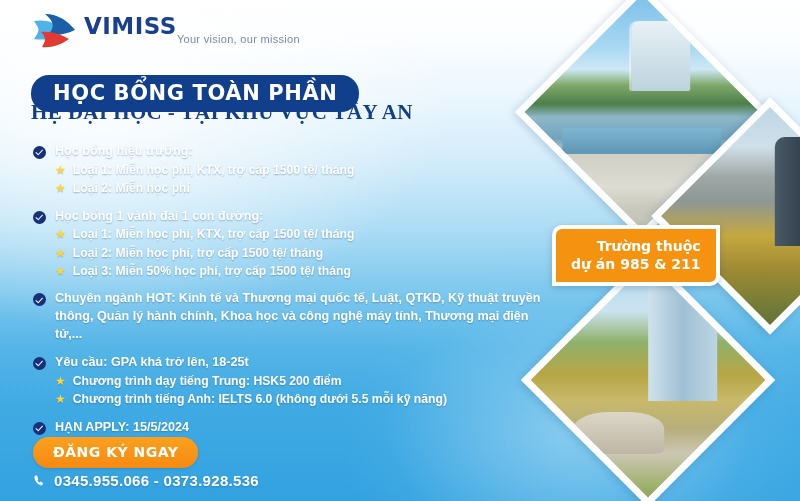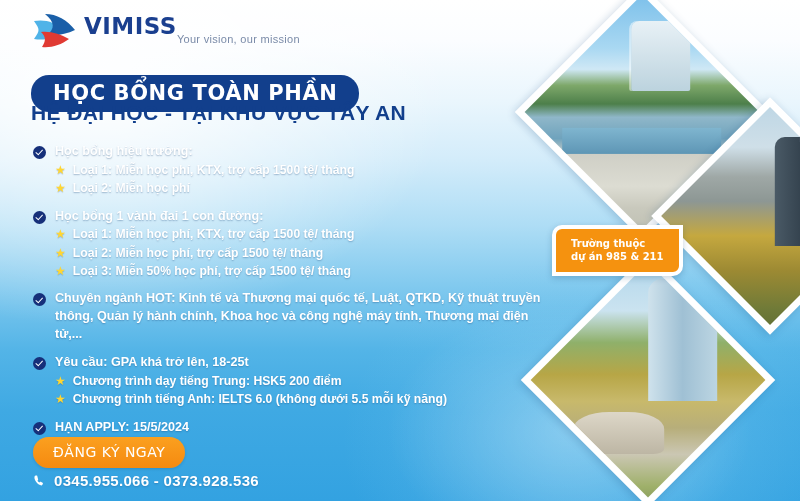--- a/index.html
+++ b/index.html
@@ -74,21 +74,21 @@
     line-height:1.05;
     font-family:"DejaVu Sans", sans-serif;
     white-space:nowrap;
   }
   .subheadline{
     position:absolute; left:31px; top:101px;
     color:#123f8c;
     font-size:21px; font-weight:bold;
     letter-spacing:.4px;
     line-height:1.1;
-    font-family:Liberation Sans, sans-serif;
+    font-family:Liberation Serif, serif;
     white-space:nowrap;
   }
 
   
   .bullets{
     position:absolute; left:33px; top:143px;
     width:520px;
   }
   .group{ margin-bottom:10px; }
   .group:last-child{ margin-bottom:0; }
@@ -138,21 +138,21 @@
   }
 
   
   .cta-btn{
     position:absolute; left:33px; top:437px;
     background:linear-gradient(180deg,#fba01f 0%,#f58a10 100%);
     color:#ffffff;
     border:none;
     border-radius:17px;
     padding:7px 20px 8px 20px;
-    font-size:14px; font-weight:normal;
+    font-size:14px; font-weight:bold;
     letter-spacing:.5px;
     font-family:"DejaVu Sans", sans-serif;
     cursor:pointer;
     box-shadow:0 1px 3px rgba(20,60,100,.2);
     white-space:nowrap;
   }
   .phone-line{
     position:absolute; left:33px; top:472px;
     display:flex; align-items:center; gap:7px;
   }
@@ -262,22 +262,22 @@
   }
 
   
   .badge{
     position:absolute; left:552px; top:225px;
     background:#f5920f;
     color:#ffffff;
     border:4px solid #ffffff;
     border-radius:10px 0 10px 0;
     padding:8px 15px 9px 15px;
-    text-align:left;
-    font-size:10px; font-weight:bold;
+    text-align:right;
+    font-size:14px; font-weight:bold;
     line-height:1.3;
     box-shadow:0 2px 6px rgba(20,70,120,.25);
     font-family:"DejaVu Sans", sans-serif;
     white-space:nowrap;
   }
 </style>
 </head>
 <body>
 
 <div class="poster">

